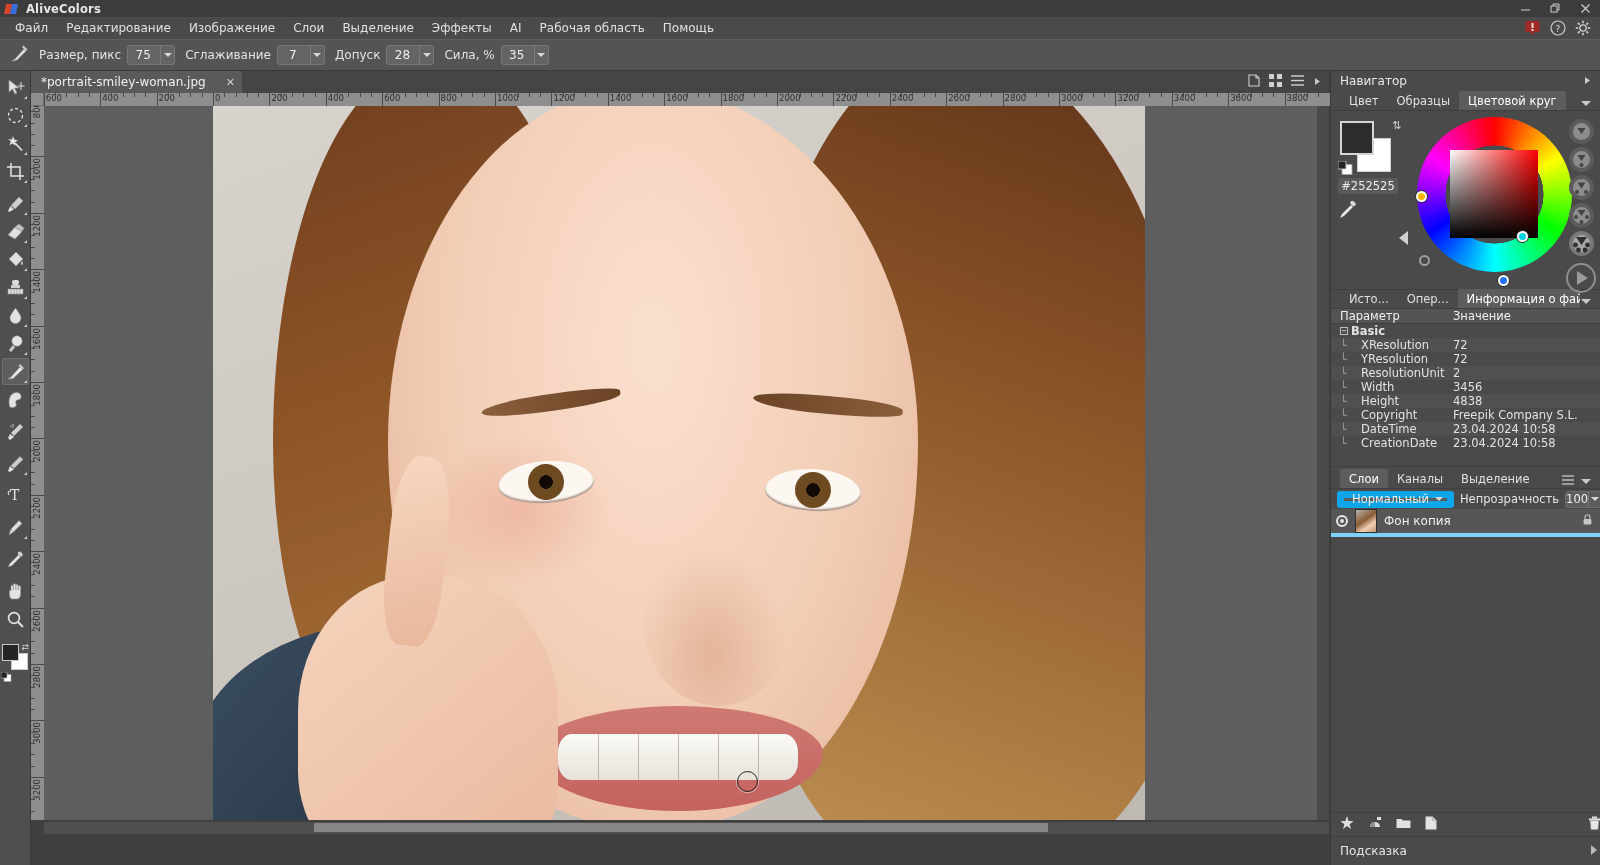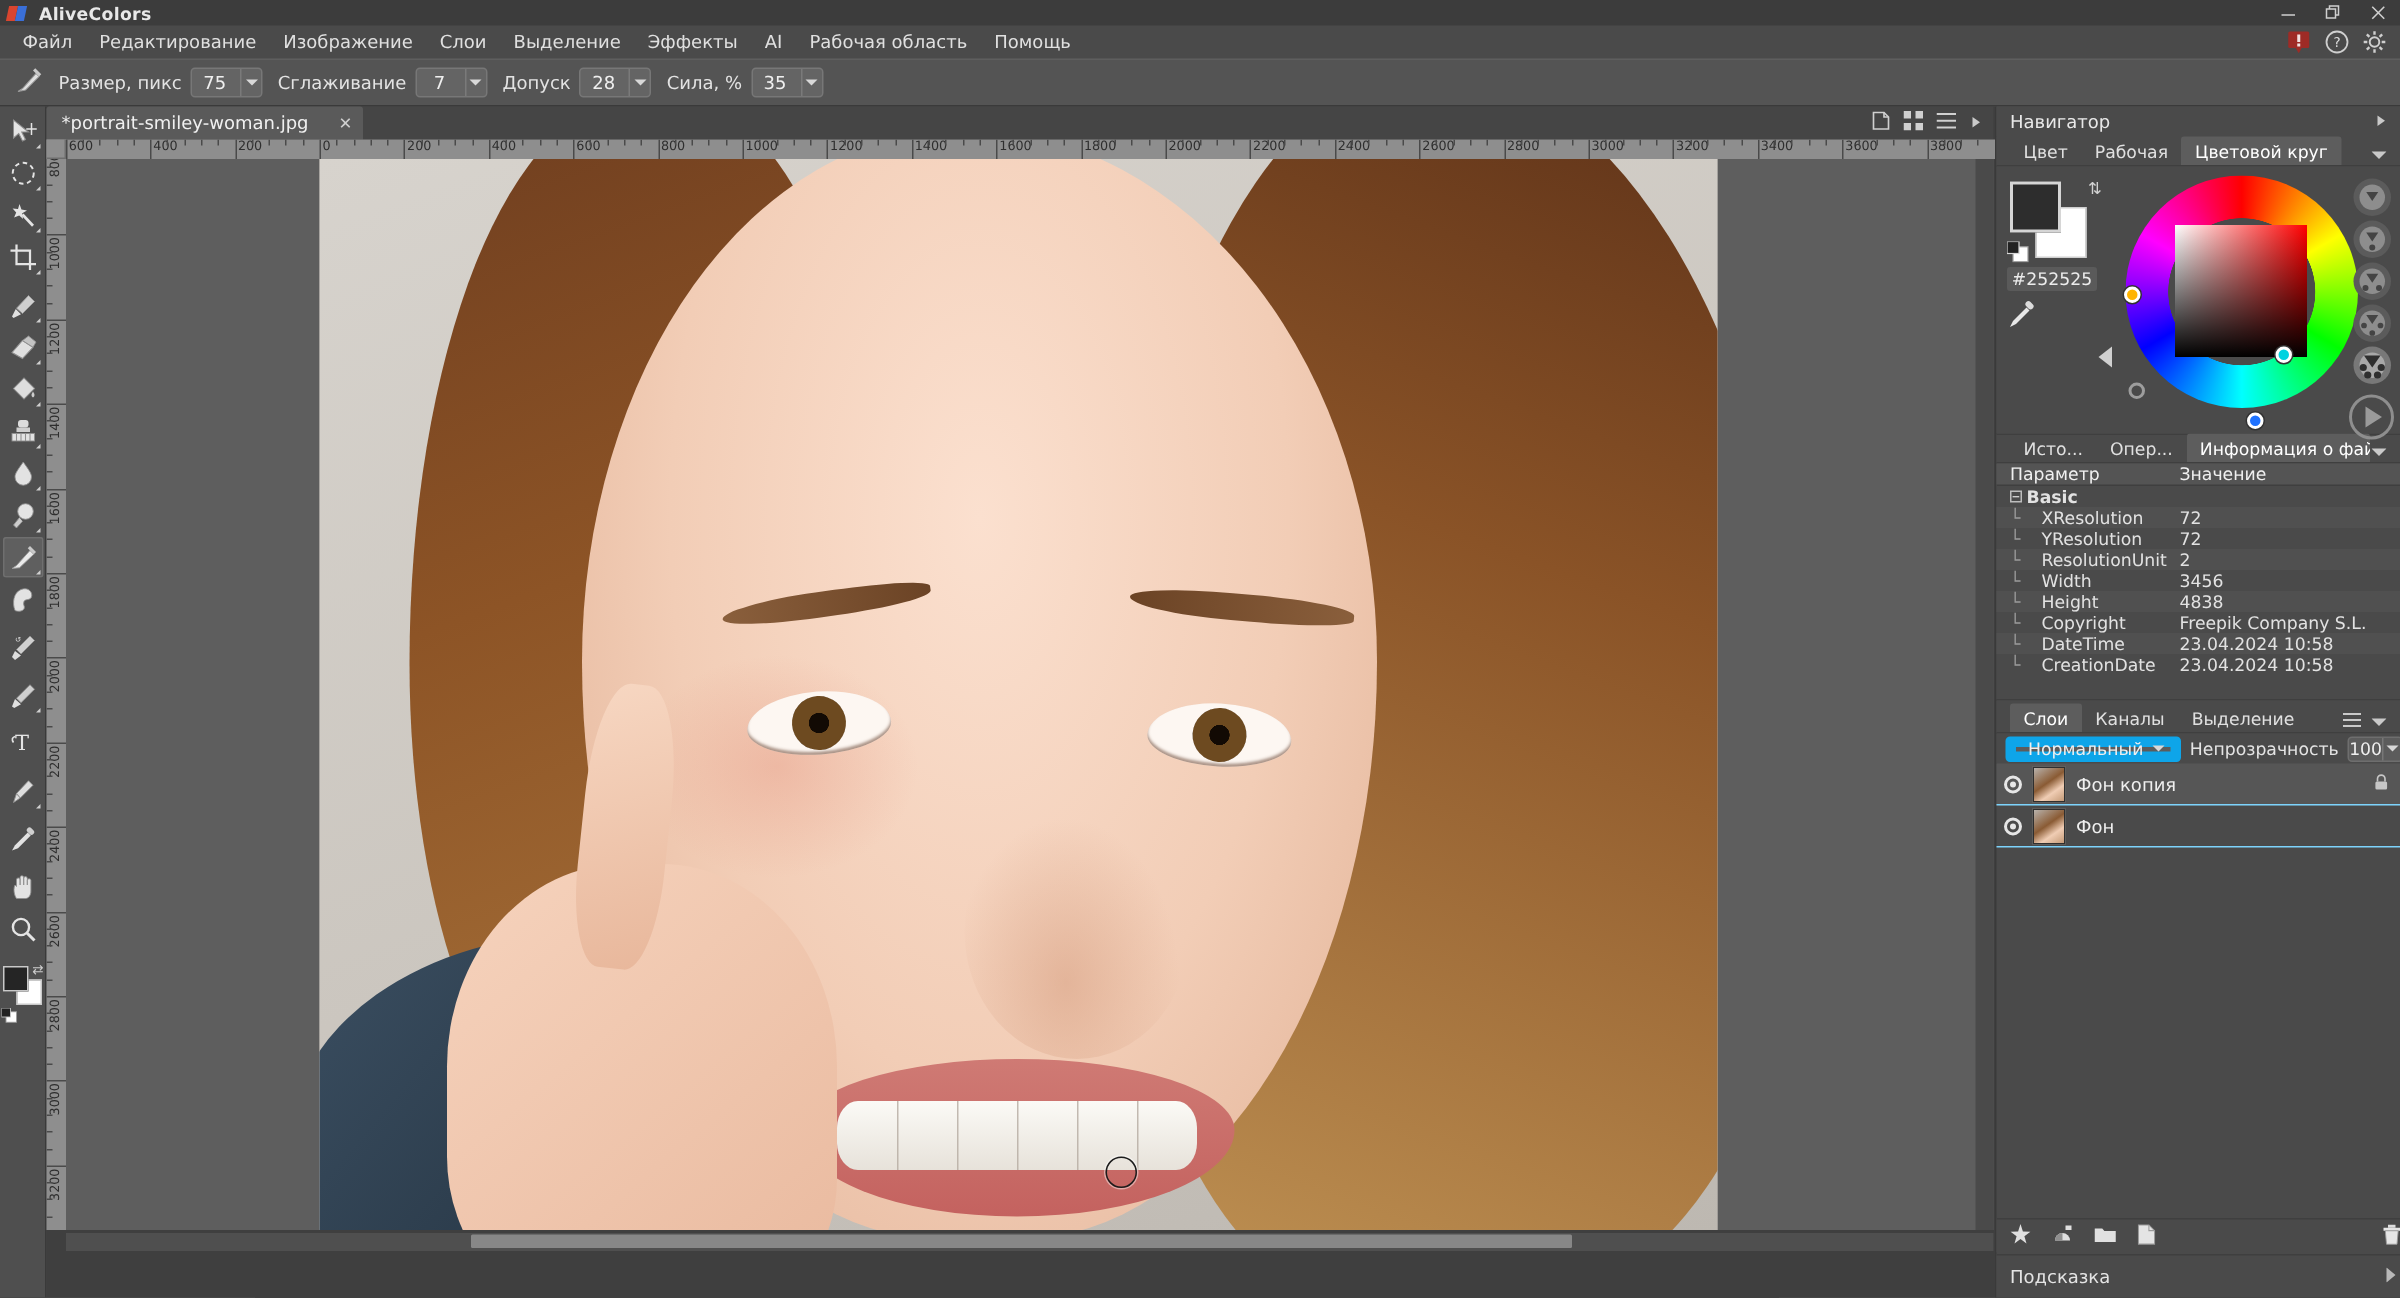--- a/index.html
+++ b/index.html
@@ -231,21 +231,21 @@
     height:17px; background:#5c5c5c; border:7px solid #0ea5e9; border-radius:3px;
     display:flex; align-items:center; padding:0 4px 0 8px; gap:6px; font-size:11.5px; color:#efefef;
   }
   .opacity-box{
     height:17px; width:48px; background:#5c5c5c; border:1px solid #6e6e6e; border-radius:3px;
     display:flex; align-items:center; font-size:11.5px; color:#efefef;
   }
   .opacity-box .val{ flex:1; text-align:center; }
   .layer-row{
     display:flex; align-items:center; height:28px; padding-left:5px; gap:7px;
-    border-bottom:1px solid #7dd3fc;
+    border-bottom:4px solid #7dd3fc;
   }
   .layer-row.selected{ background:#565656; }
   .eye{ width:12px;height:12px;border-radius:50%;border:2px solid #e6e6e6; display:flex;align-items:center;justify-content:center;}
   .eye i{ width:4px;height:4px;border-radius:50%;background:#e6e6e6; display:block;}
   .thumb-img{ width:22px; height:24px; border:1px solid #2f2f2f; overflow:hidden; position:relative; background:#cfcac4;}
   .layer-name{ font-size:12px; color:#efefef; }
   .lock-icon{ margin-left:auto; margin-right:8px; }
   .layer-btns{
     position:absolute; left:0; bottom:30px; width:270px; height:23px;
     background:#4a4a4a; border-top:1px solid #3f3f3f;
@@ -881,21 +881,21 @@
       <span>Навигатор</span>
       <span class="tri">
         <svg width="9" height="9" viewBox="0 0 9 9">
             <polygon points="2,1 7,4.5 2,8" fill="#c9c9c9"></polygon>
           </svg>
       </span>
     </div>
 
     <div class="tabrow">
       <div class="ptab">Цвет</div>
-      <div class="ptab">Рабочая</div>
+      <div class="ptab">Образцы</div>
       <div class="ptab active">Цветовой круг</div>
       <span class="right-tri">
         <svg width="10" height="7" viewBox="0 0 10 7">
             <polygon points="0,1 10,1 5,6" fill="#c9c9c9"></polygon>
           </svg>
       </span>
     </div>
 
     <div class="colorpanel">
       <div class="cp-swatches">
@@ -1102,29 +1102,20 @@
         <span style="position:absolute;inset:0;background:linear-gradient(145deg,#b8b2ac,#8a5b34 45%,#f0cdb4 70%,#c49a77);"></span>
       </span>
       <span class="layer-name">Фон копия</span>
       <span class="lock-icon">
         <svg width="9" height="11" viewBox="0 0 9 11">
             <path d="M2,5 V3.2 a2.5,2.5 0 0 1 5,0 V5" fill="none" stroke="#c6c6c6" stroke-width="1.1"></path>
             <rect x="0.6" y="5" width="7.8" height="5.4" rx="1" fill="#c6c6c6"></rect>
           </svg>
       </span>
     </div>
-    <div class="layer-row">
-      <span class="eye">
-          <i></i>
-        </span>
-      <span class="thumb-img">
-        <span style="position:absolute;inset:0;background:linear-gradient(145deg,#b8b2ac,#8a5b34 45%,#f0cdb4 70%,#c49a77);"></span>
-      </span>
-      <span class="layer-name">Фон</span>
-    </div>
 
     <div class="layer-btns">
       <span>
         <svg width="14" height="14" viewBox="0 0 14 14">
             <polygon points="7,0 8.6,5 13.6,5.2 9.6,8.2 11,13 7,10 3,13 4.4,8.2 0.4,5.2 5.4,5" fill="#e0e0e0"></polygon>
           </svg>
       </span>
       <span>
         <svg width="14" height="14" viewBox="0 0 14 14">
             <path d="M2,11 a5,5 0 0 1 10,0 z" fill="#e0e0e0"></path>

